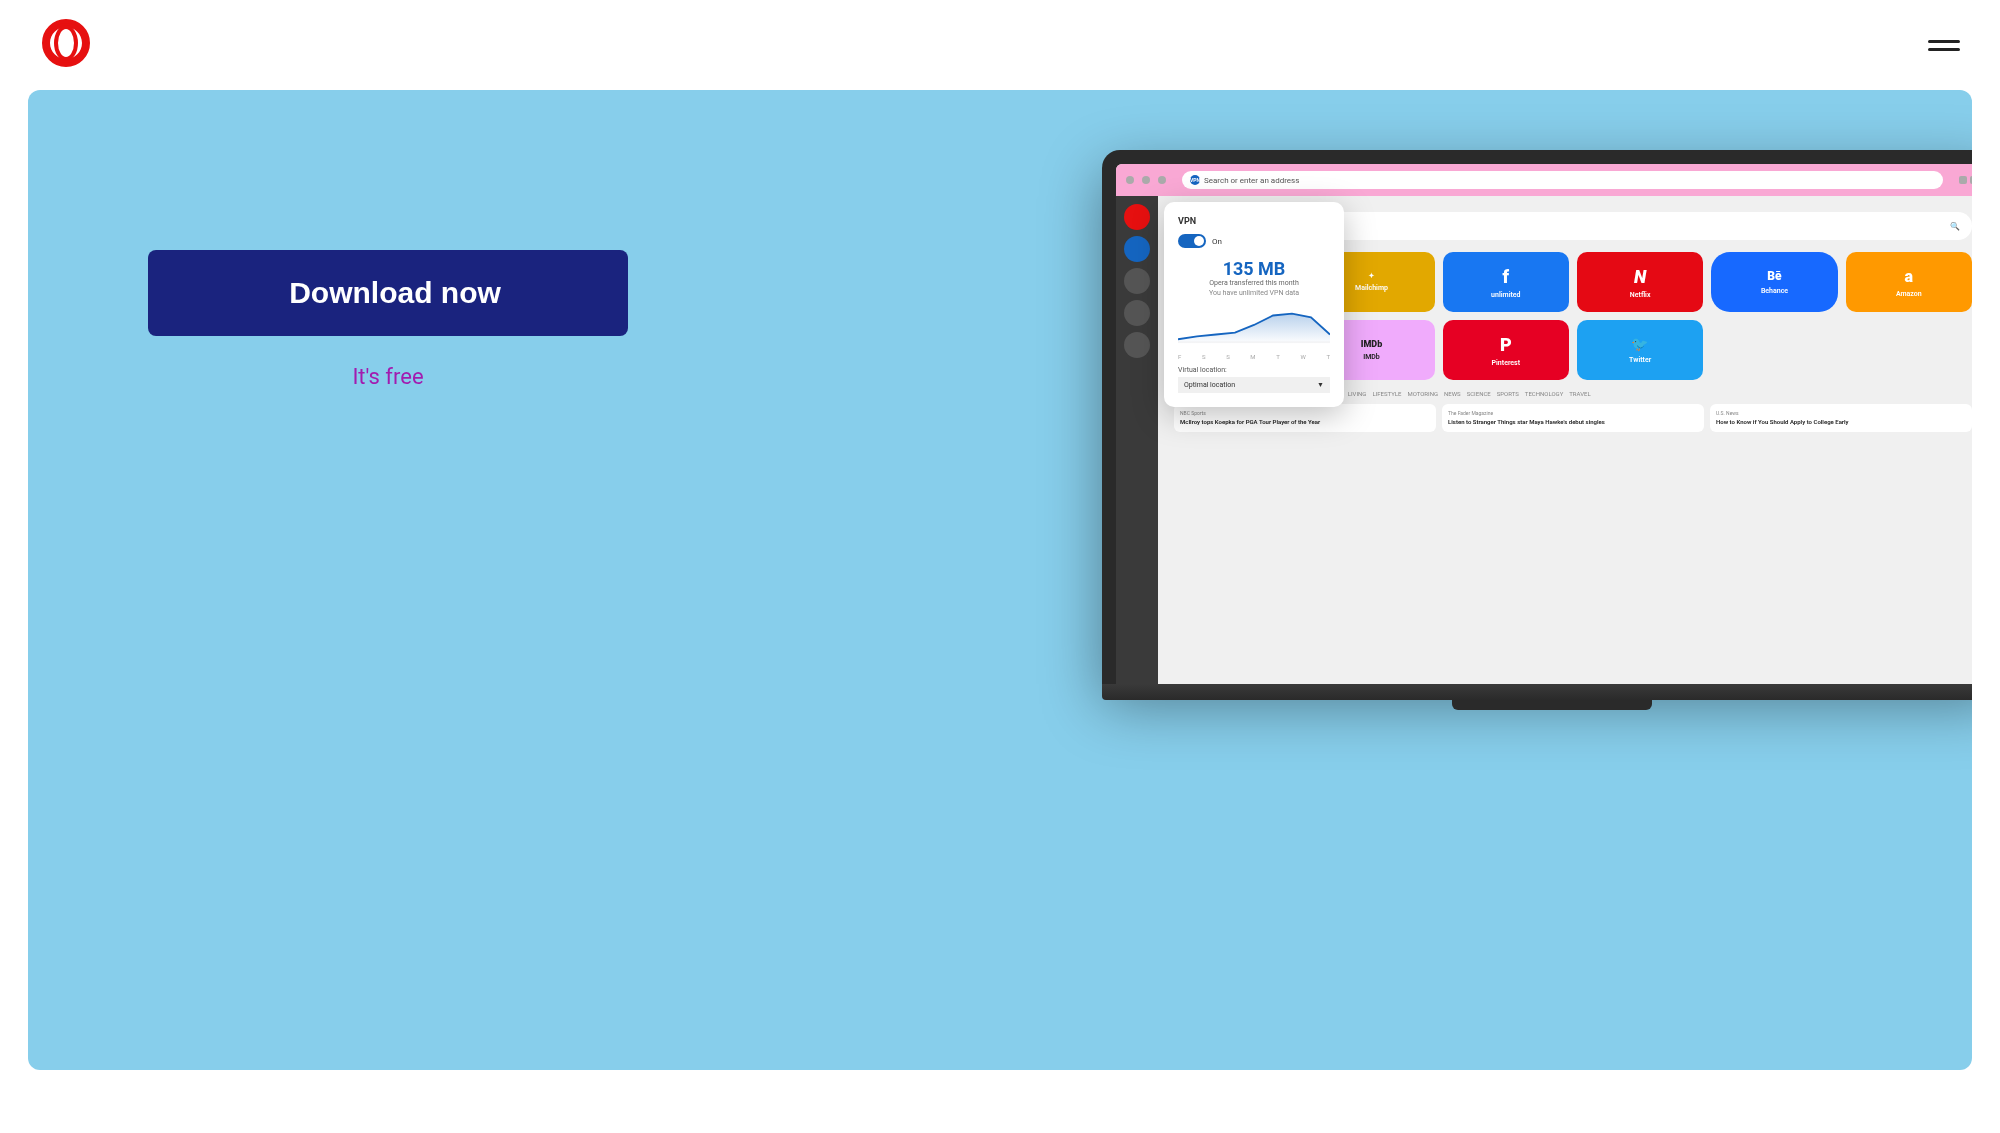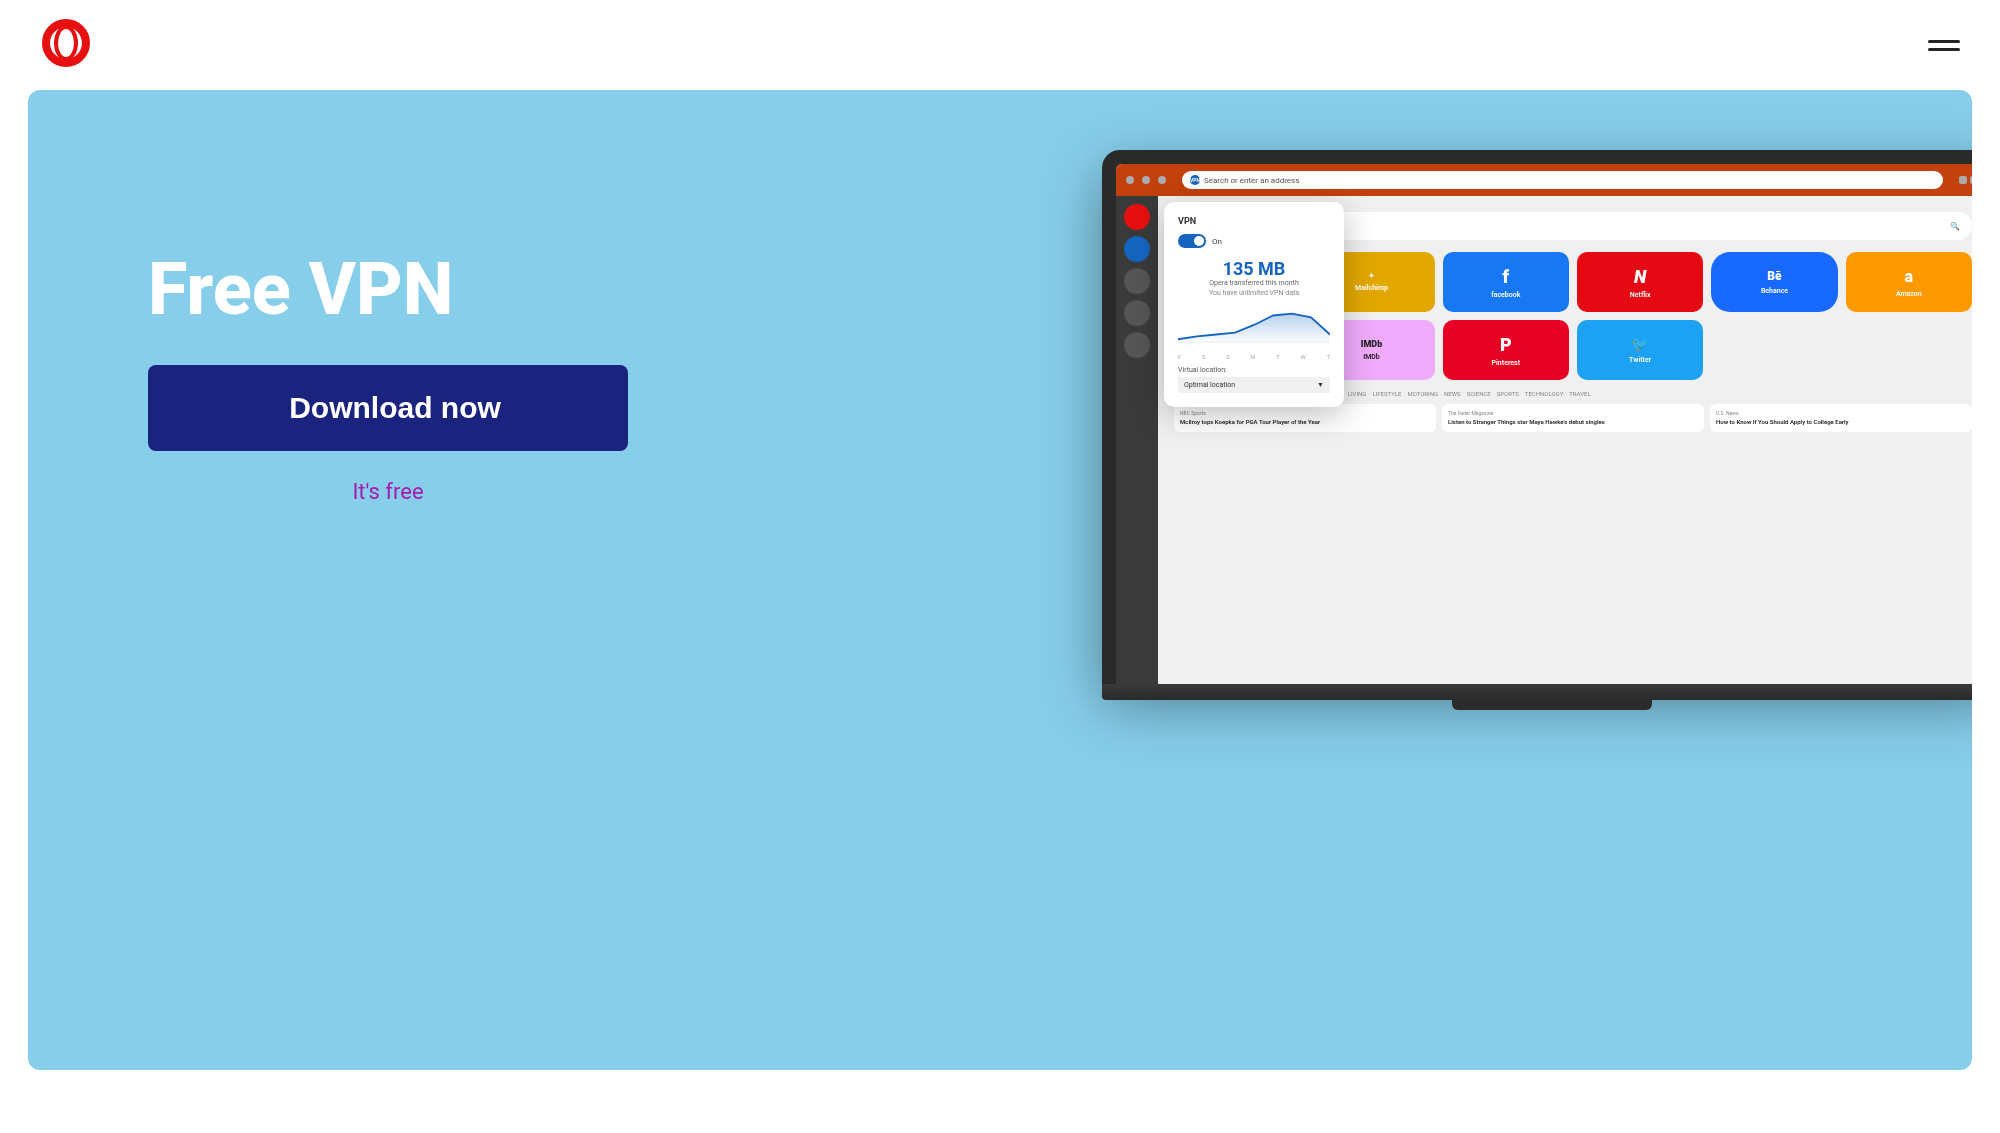--- a/index.html
+++ b/index.html
@@ -127,21 +127,21 @@
 
     .laptop-screen {
       background: #e8e8e8;
       border-radius: 6px 6px 0 0;
       overflow: hidden;
       position: relative;
       height: 520px;
     }
 
     .browser-bar {
-      background: #c2410c;
+      background: #f9a8d4;
       height: 32px;
       display: flex;
       align-items: center;
       padding: 0 10px;
       gap: 8px;
     }
 
     .browser-dot {
       width: 8px;
       height: 8px;
@@ -416,21 +416,20 @@
     </svg>
   </div>
   <div class="hamburger-icon">
     <span></span>
     <span></span>
   </div>
 </header>
 
 <section class="hero">
   <div class="hero-content">
-    <h1 class="hero-title">Free VPN</h1>
     <button class="download-btn">
       <span class="apple-icon"></span>
       <span>Download now</span>
     </button>
     <p class="its-free">It's free</p>
   </div>
 
   <div class="laptop-area">
     <div class="laptop-frame">
       <div class="laptop-screen">
@@ -472,21 +471,21 @@
                 <div class="sd-item sd-youtube">
                   <span>▶</span>
                   <span>YouTube</span>
                 </div>
                 <div class="sd-item sd-mailchimp">
                   <span>✦</span>
                   <span>Mailchimp</span>
                 </div>
                 <div class="sd-item sd-facebook">
                   <span style="font-size:18px;font-weight:900;">f</span>
-                  <span>facebook</span>
+                  <span>unlimited</span>
                 </div>
                 <div class="sd-item sd-netflix">
                   <span style="font-size:18px;font-weight:900;font-style:italic;">N</span>
                   <span>Netflix</span>
                 </div>
                 <div class="sd-item sd-behance">
                   <span style="font-size:12px;font-weight:900;">Bē</span>
                   <span>Behance</span>
                 </div>
                 <div class="sd-item sd-amazon">

